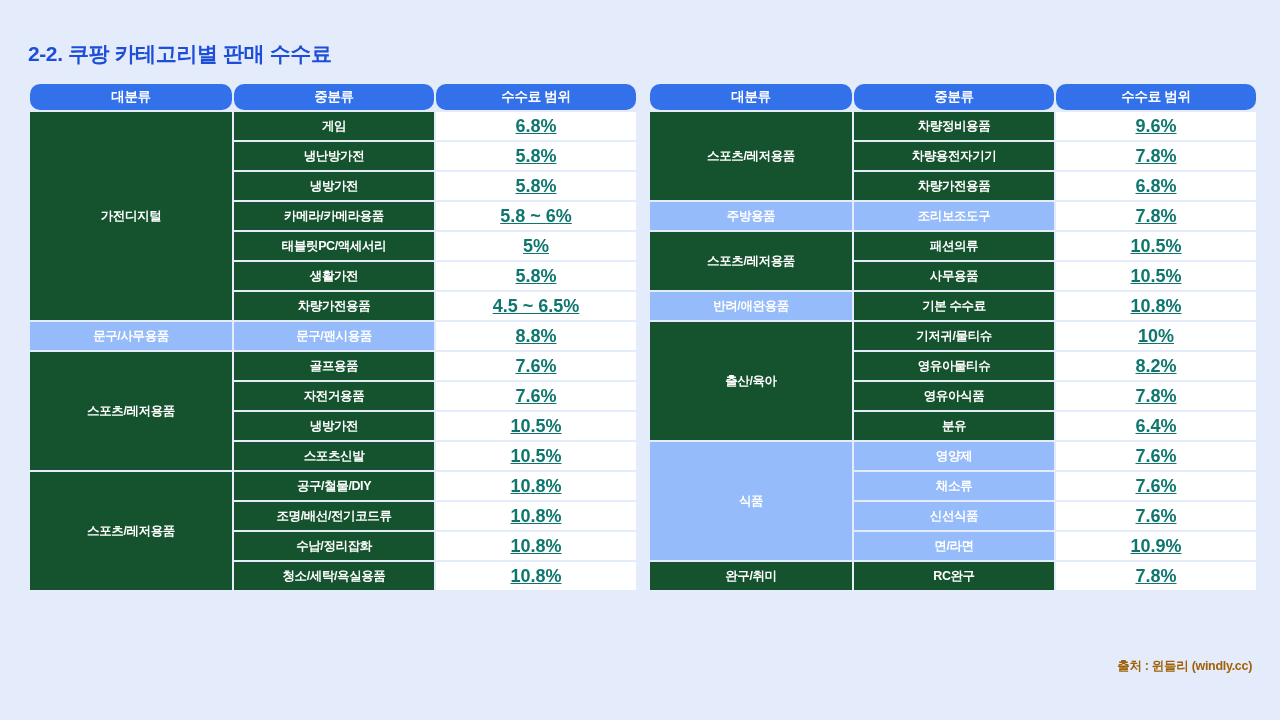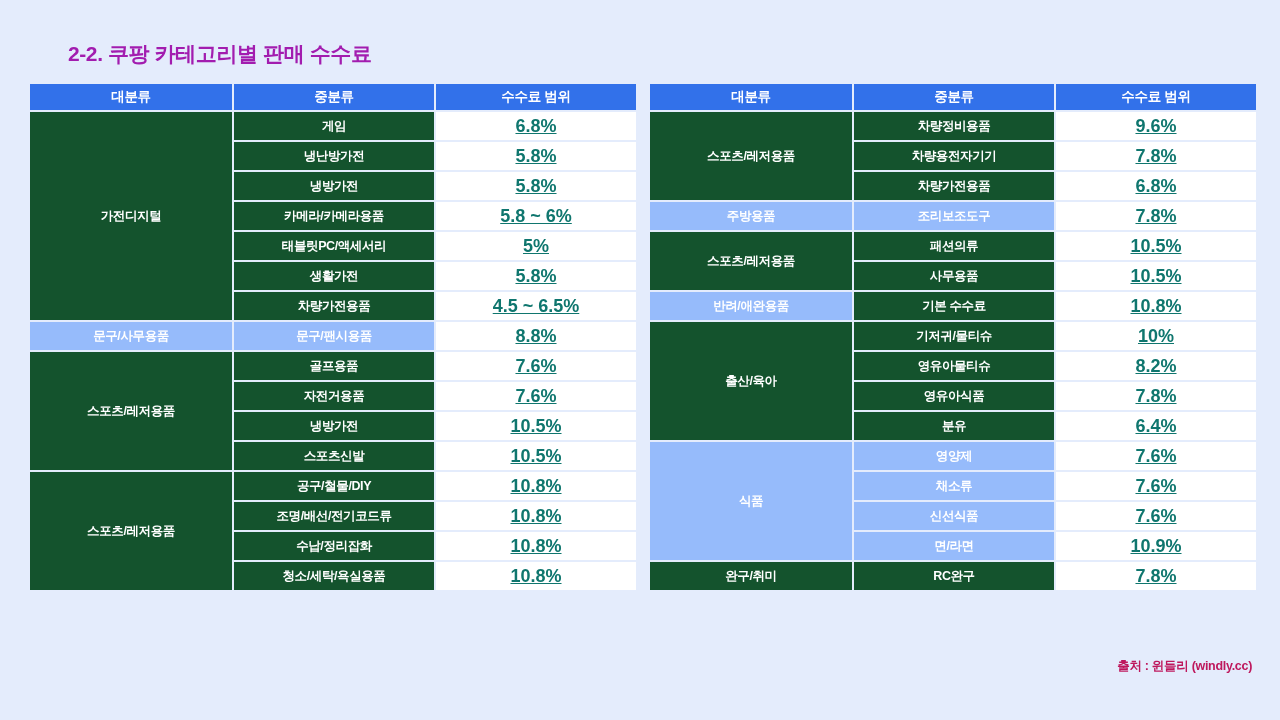--- a/index.html
+++ b/index.html
@@ -18,23 +18,22 @@
   }
 
   
   .page-title {
     position: absolute;
     left: 28px;
     top: 26px;
     font-size: 21px;
     font-weight: bold;
     letter-spacing: -0.4px;
-    color: #a21caf;
-    white-space: nowrap;
-    margin-left: 40px;
+    color: #1d4ed8;
+    white-space: nowrap;
   }
 
   
   .table-wrap {
     position: absolute;
     top: 82px;
     width: 604px;
   }
   .table-wrap.left  { left: 28px; }
   .table-wrap.right { left: 648px; }
@@ -53,20 +52,21 @@
     background: #3271ea;
     color: #ffffff;
     font-size: 13.5px;
     font-weight: bold;
     letter-spacing: -0.3px;
     height: 26px;
     padding: 0;
     text-align: center;
     vertical-align: middle;
     white-space: nowrap;
+    border-radius: 10px;
   }
 
   td {
     height: 28px;
     padding: 0 2px;
     text-align: center;
     vertical-align: middle;
     font-size: 12.5px;
     letter-spacing: -0.4px;
     white-space: nowrap;
@@ -89,21 +89,21 @@
   }
 
   
   .source-note {
     position: absolute;
     right: 28px;
     top: 658px;
     font-size: 12.5px;
     font-weight: bold;
     letter-spacing: -0.3px;
-    color: #be185d;
+    color: #a16207;
     white-space: nowrap;
   }
 </style>
 </head>
 <body>
 
 <h1 class="page-title">2-2. 쿠팡 카테고리별 판매 수수료</h1>
 
 <div class="table-wrap left">
   <table class="fee-table" id="left-table">

